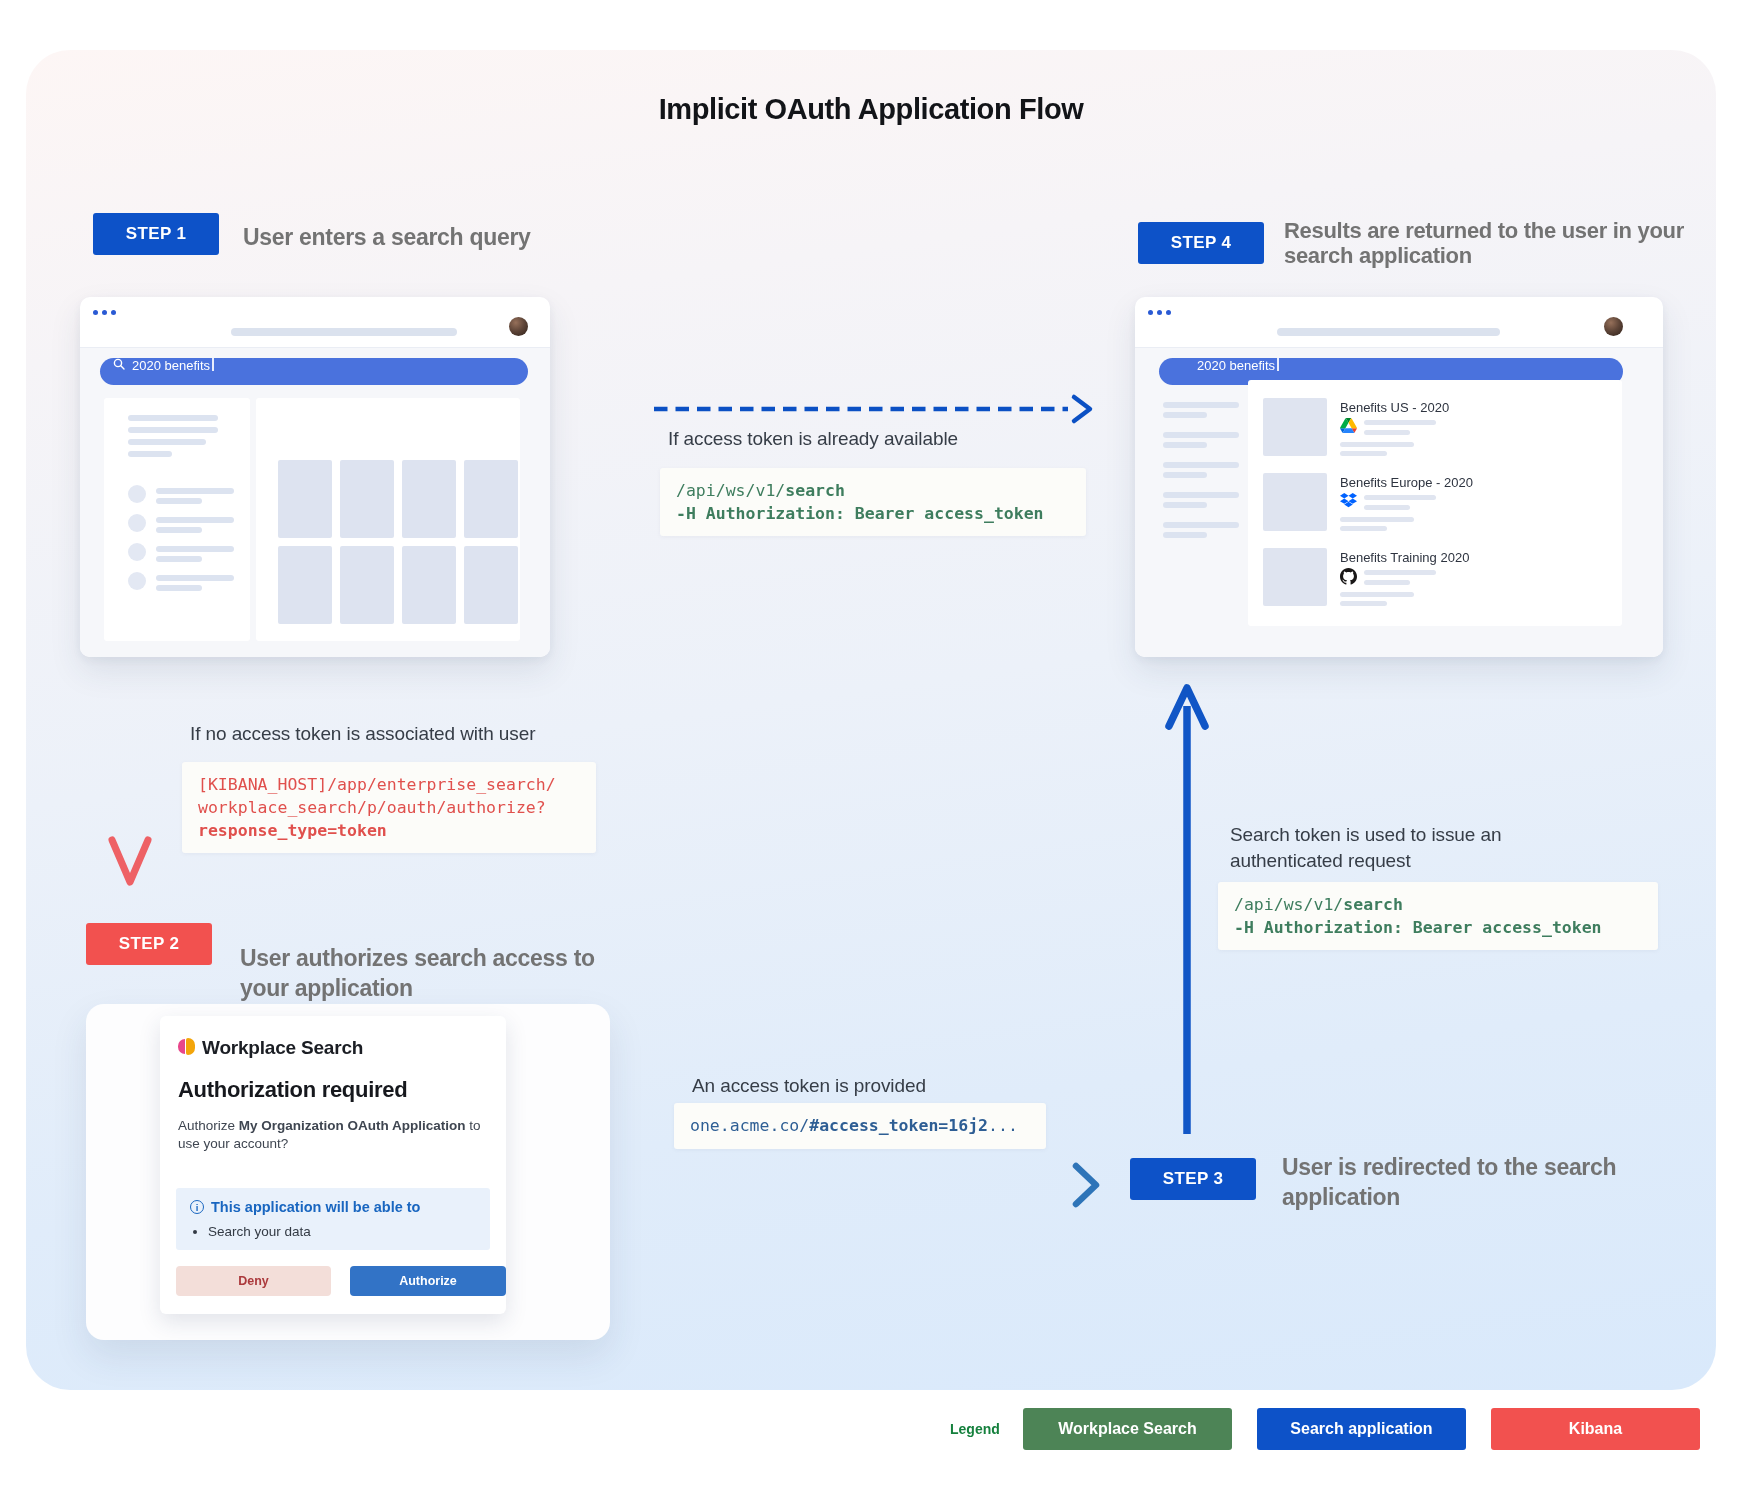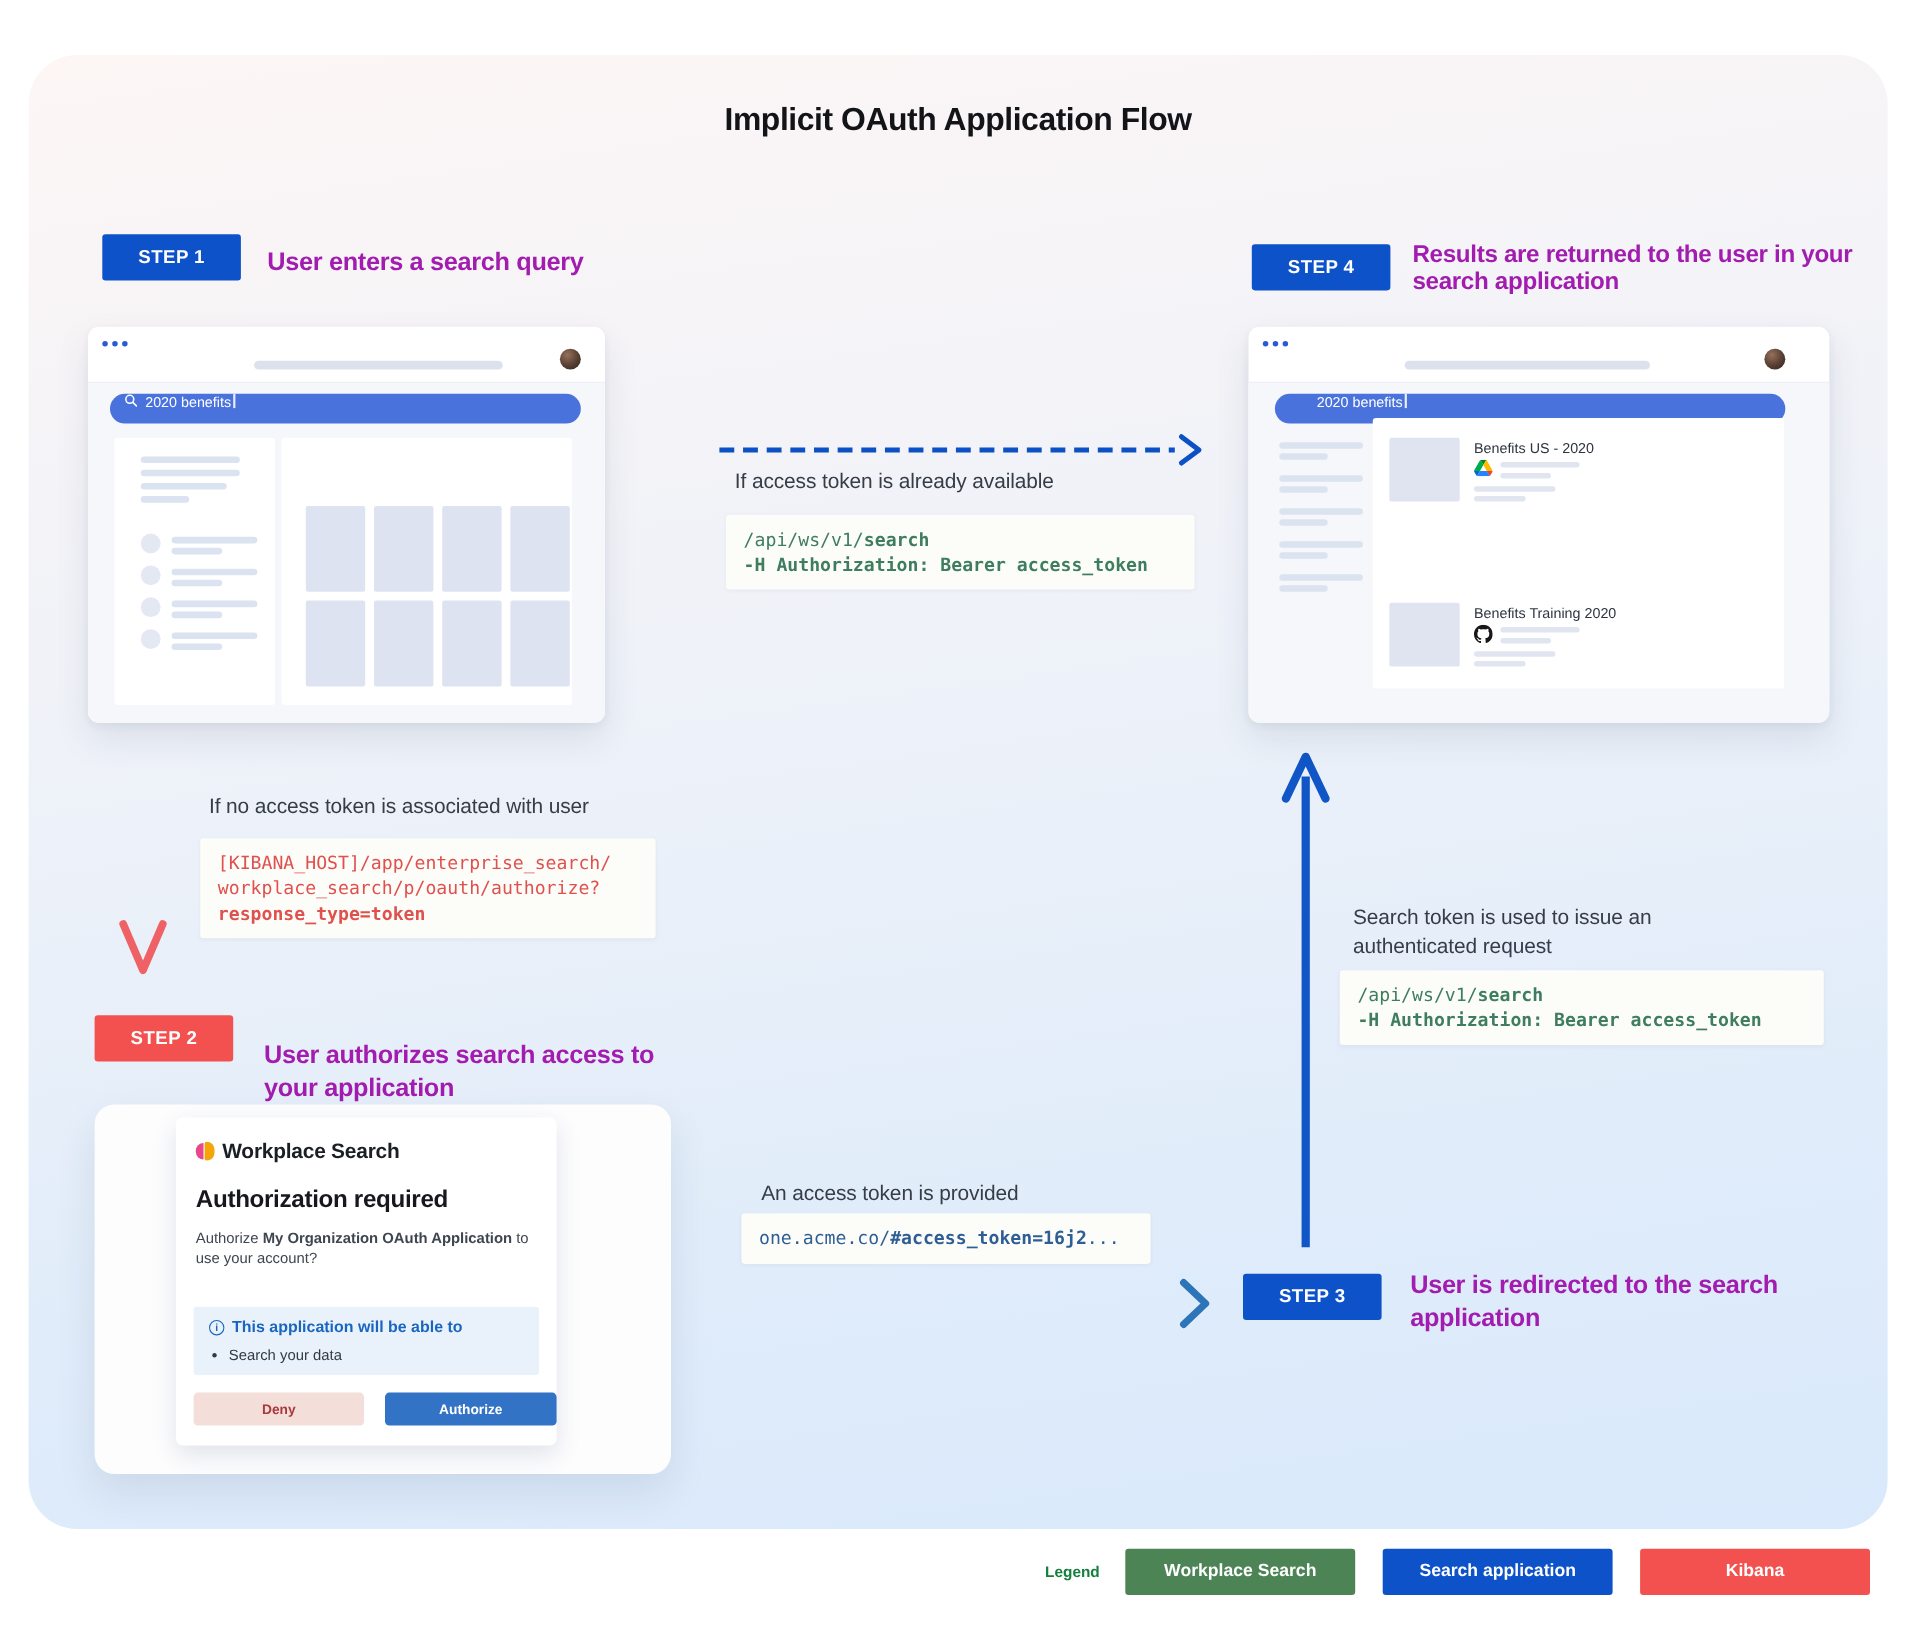--- a/index.html
+++ b/index.html
@@ -14,21 +14,21 @@
 
   .step-badge { position:absolute; width:126px; height:42px; display:flex; align-items:center; justify-content:center;
     color:#fff; font-weight:bold; font-size:17px; letter-spacing:0.4px; border-radius:3px; }
   .badge-blue { background:#0d52c8; }
   .badge-red  { background:#f2514f; }
   #badge1 { left:93px;  top:213px; }
   #badge2 { left:86px;  top:923px; }
   #badge3 { left:1130px; top:1158px; }
   #badge4 { left:1138px; top:222px;text-align:center; }
 
-  .step-heading { position:absolute; font-weight:bold; font-size:23px; line-height:30px; letter-spacing:-0.3px; color:#a21caf; }
+  .step-heading { position:absolute; font-weight:bold; font-size:23px; line-height:30px; letter-spacing:-0.3px; color:#737373; }
   #heading1 { left:243px; top:222px; }
   #heading2 { left:240px; top:921px; width:370px;margin-top:22px; }
   #heading3 { left:1282px; top:1152px; width:405px; }
   #heading4 { left:1284px; top:218px; width:440px; font-size:22px; line-height:25px; }
 
   
   .browser-card { position:absolute; background:#fff; border-radius:10px;
     box-shadow:0 14px 32px rgba(40,55,90,.10), 0 3px 8px rgba(40,55,90,.06); }
   #card1 { left:80px;  top:297px; width:470px; height:360px; }
   #card2 { left:1135px; top:297px; width:528px; height:360px; }
@@ -317,20 +317,37 @@
             <path d="M59.8 53H27.5L13.75 76.8c1.35.8 2.9 1.2 4.5 1.2h50.8c1.6 0 3.15-.45 4.5-1.2z" fill="#2684fc"></path>
             <path d="M73.4 26.5l-12.7-22c-.8-1.4-1.95-2.5-3.3-3.3L43.65 25l16.15 28h27.45c0-1.55-.4-3.1-1.2-4.5z" fill="#ffba00"></path>
           </svg>
         </span>
         <div class="ph-line" style="left:116px;top:22px;width:72px"></div>
         <div class="ph-line" style="left:116px;top:32px;width:46px"></div>
         <div class="ph-line" style="left:92px;top:44px;width:74px"></div>
         <div class="ph-line" style="left:92px;top:53px;width:47px"></div>
       </div>
 
+      <div class="result-item" style="top:93px">
+        <div class="result-thumb"></div>
+        <div class="result-title">Benefits Europe - 2020</div>
+        <span class="result-source-icon">
+          <svg width="17" height="15" viewBox="0 0 24 21" fill="#0062ff">
+            <polygon points="6,0 12,3.8 6,7.6 0,3.8"></polygon>
+            <polygon points="18,0 24,3.8 18,7.6 12,3.8"></polygon>
+            <polygon points="6,7.6 12,11.4 6,15.2 0,11.4"></polygon>
+            <polygon points="18,7.6 24,11.4 18,15.2 12,11.4"></polygon>
+            <polygon points="6,16.2 12,12.4 18,16.2 12,20"></polygon>
+          </svg>
+        </span>
+        <div class="ph-line" style="left:116px;top:22px;width:72px"></div>
+        <div class="ph-line" style="left:116px;top:32px;width:46px"></div>
+        <div class="ph-line" style="left:92px;top:44px;width:74px"></div>
+        <div class="ph-line" style="left:92px;top:53px;width:47px"></div>
+      </div>
 
       <div class="result-item" style="top:168px">
         <div class="result-thumb"></div>
         <div class="result-title">Benefits Training 2020</div>
         <span class="result-source-icon">
           <svg width="17" height="17" viewBox="0 0 24 24">
             <path fill="#191717" d="M12 0C5.37 0 0 5.37 0 12c0 5.3 3.44 9.8 8.21 11.39.6.11.82-.26.82-.58 0-.29-.01-1.04-.02-2.05-3.34.73-4.04-1.61-4.04-1.61-.55-1.39-1.34-1.76-1.34-1.76-1.09-.75.08-.73.08-.73 1.2.08 1.84 1.24 1.84 1.24 1.07 1.83 2.81 1.3 3.5 1 .11-.78.42-1.31.76-1.61-2.66-.3-5.47-1.33-5.47-5.93 0-1.31.47-2.38 1.24-3.22-.12-.3-.54-1.52.12-3.18 0 0 1.01-.32 3.3 1.23.96-.27 1.98-.4 3-.4s2.04.14 3 .4c2.28-1.55 3.29-1.23 3.29-1.23.66 1.66.24 2.88.12 3.18.77.84 1.23 1.91 1.23 3.22 0 4.61-2.81 5.62-5.49 5.92.43.37.81 1.1.81 2.22 0 1.61-.01 2.9-.01 3.29 0 .32.21.7.82.58C20.57 21.8 24 17.3 24 12c0-6.63-5.37-12-12-12z"></path>
           </svg>
         </span>
         <div class="ph-line" style="left:116px;top:22px;width:72px"></div>

